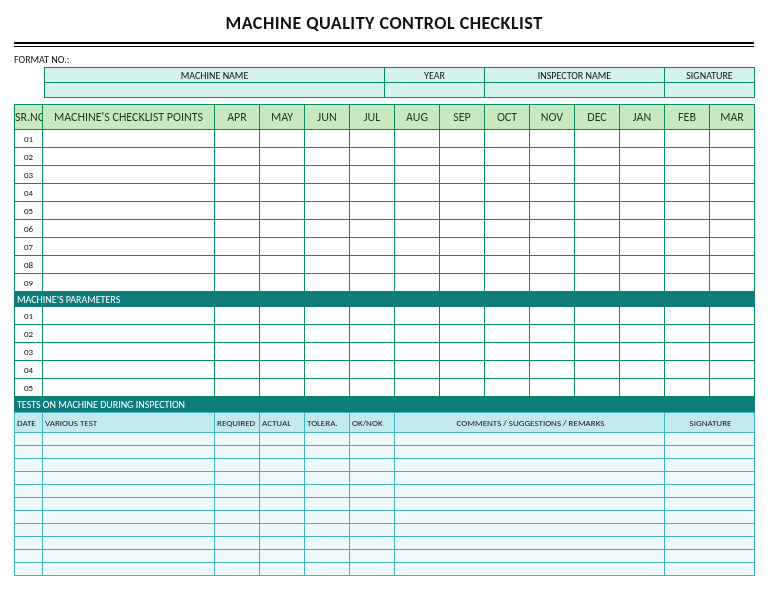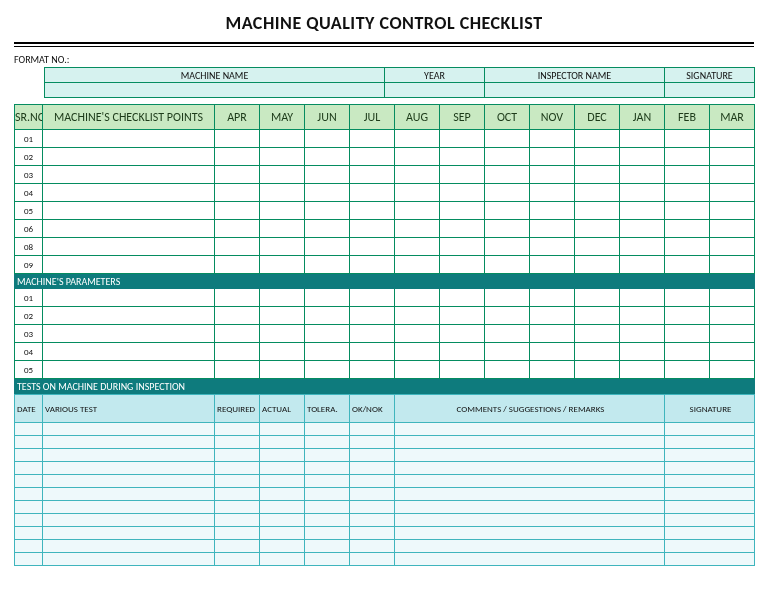--- a/index.html
+++ b/index.html
@@ -105,21 +105,21 @@
     height: 13px;
     font-size: 9px;
     text-align: center;
     vertical-align: middle;
     font-weight: 400;
   }
   .tests thead th {
     background: #c2e9ee;
     text-align: left;
     padding-left: 2px;
-    height: 28px;
+    height: 20px;
   }
   .tests thead th.centered { text-align: center; }
   .tests tbody td {
     background: #eef9fb;
   }
   .tests .c-date { width: 28px; }
   .tests .c-test { width: 172px; }
   .tests .c-req  { width: 45px; }
   .tests .c-act  { width: 45px; }
   .tests .c-tol  { width: 45px; }
@@ -269,20 +269,36 @@
         <td></td>
         <td></td>
         <td></td>
         <td></td>
         <td></td>
         <td></td>
         <td></td>
       </tr>
       <tr>
         <td>06</td>
+        <td></td>
+        <td></td>
+        <td></td>
+        <td></td>
+        <td></td>
+        <td></td>
+        <td></td>
+        <td></td>
+        <td></td>
+        <td></td>
+        <td></td>
+        <td></td>
+        <td></td>
+      </tr>
+      <tr>
+        <td>07</td>
         <td></td>
         <td></td>
         <td></td>
         <td></td>
         <td></td>
         <td></td>
         <td></td>
         <td></td>
         <td></td>
         <td></td>

